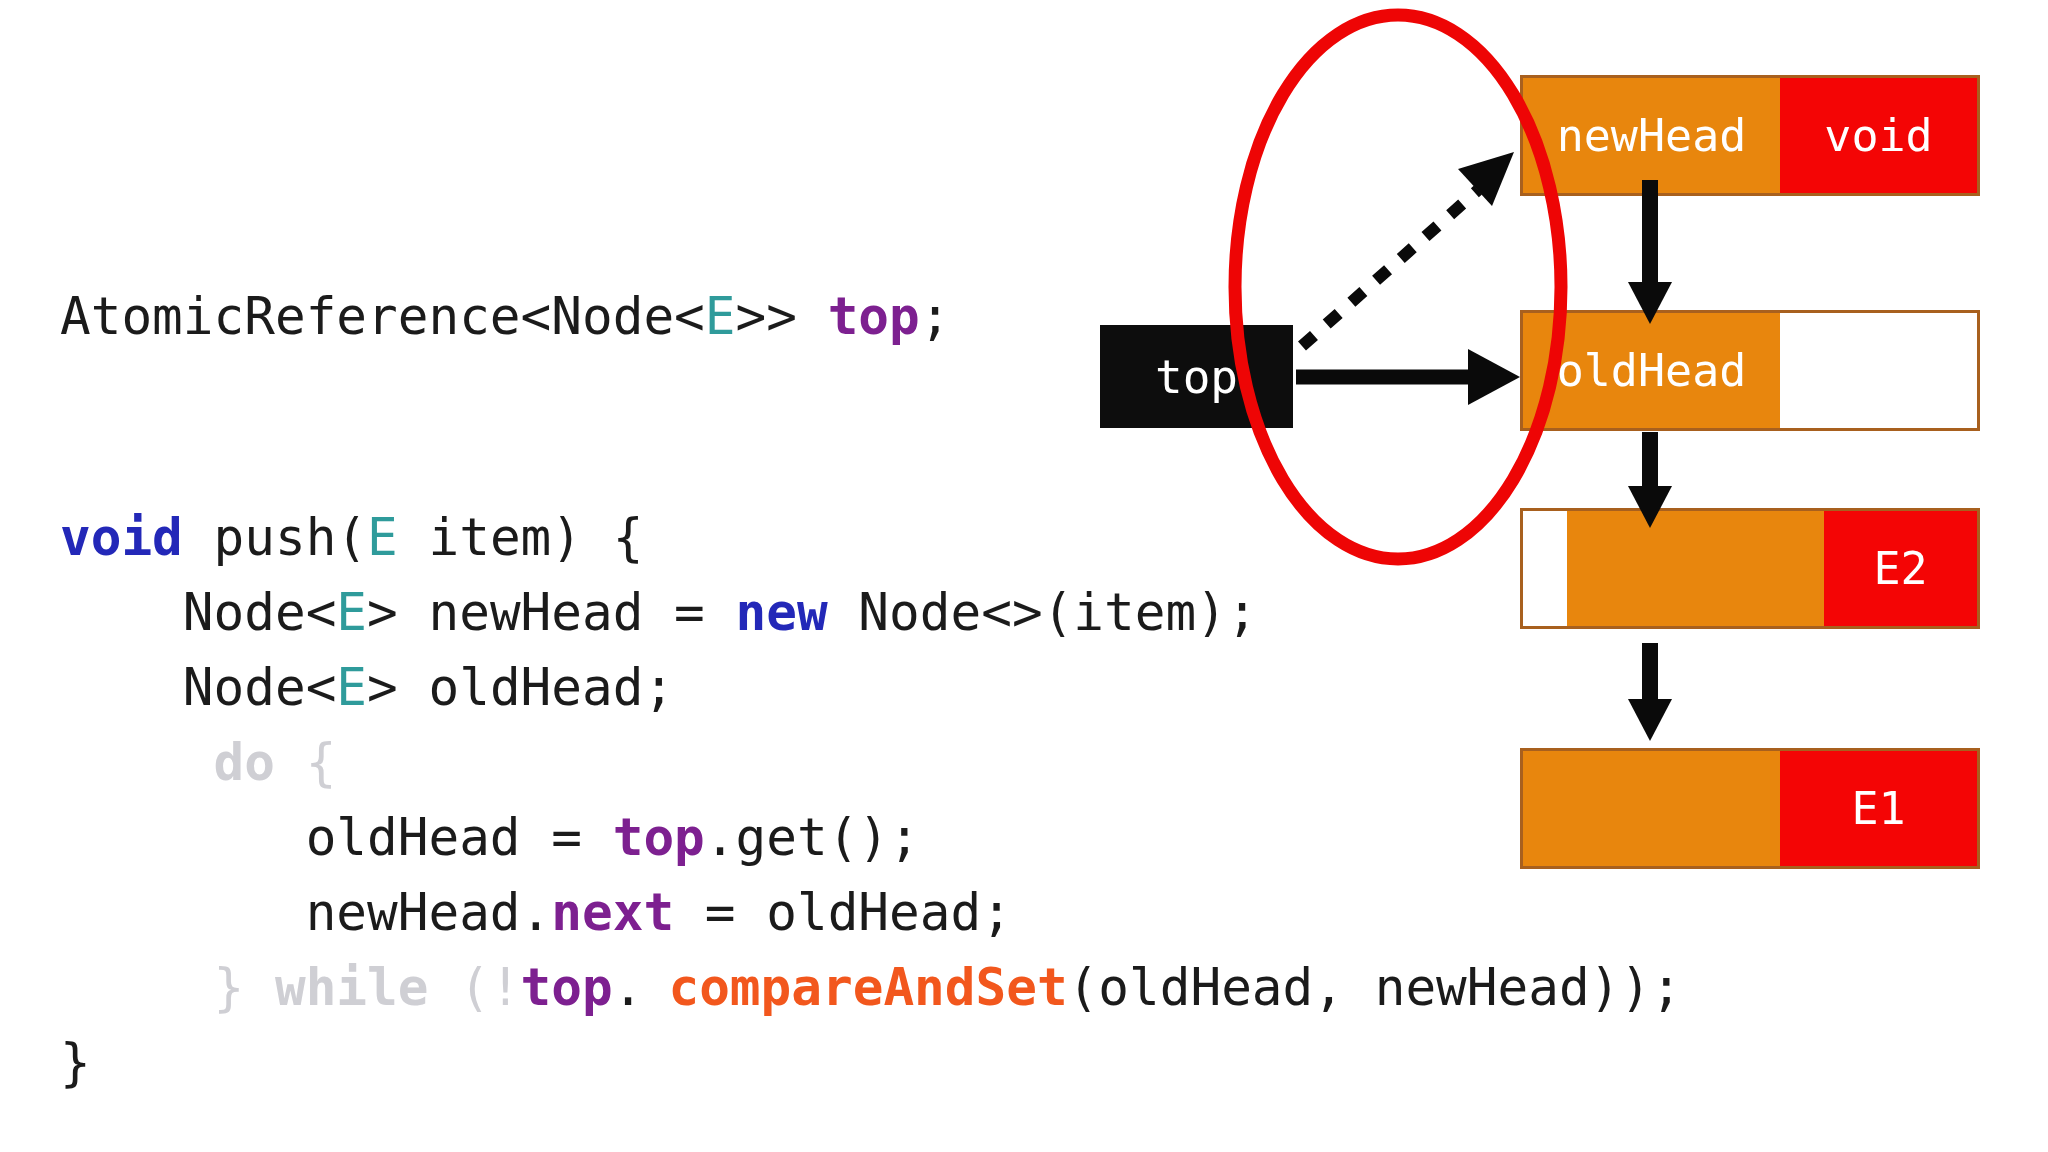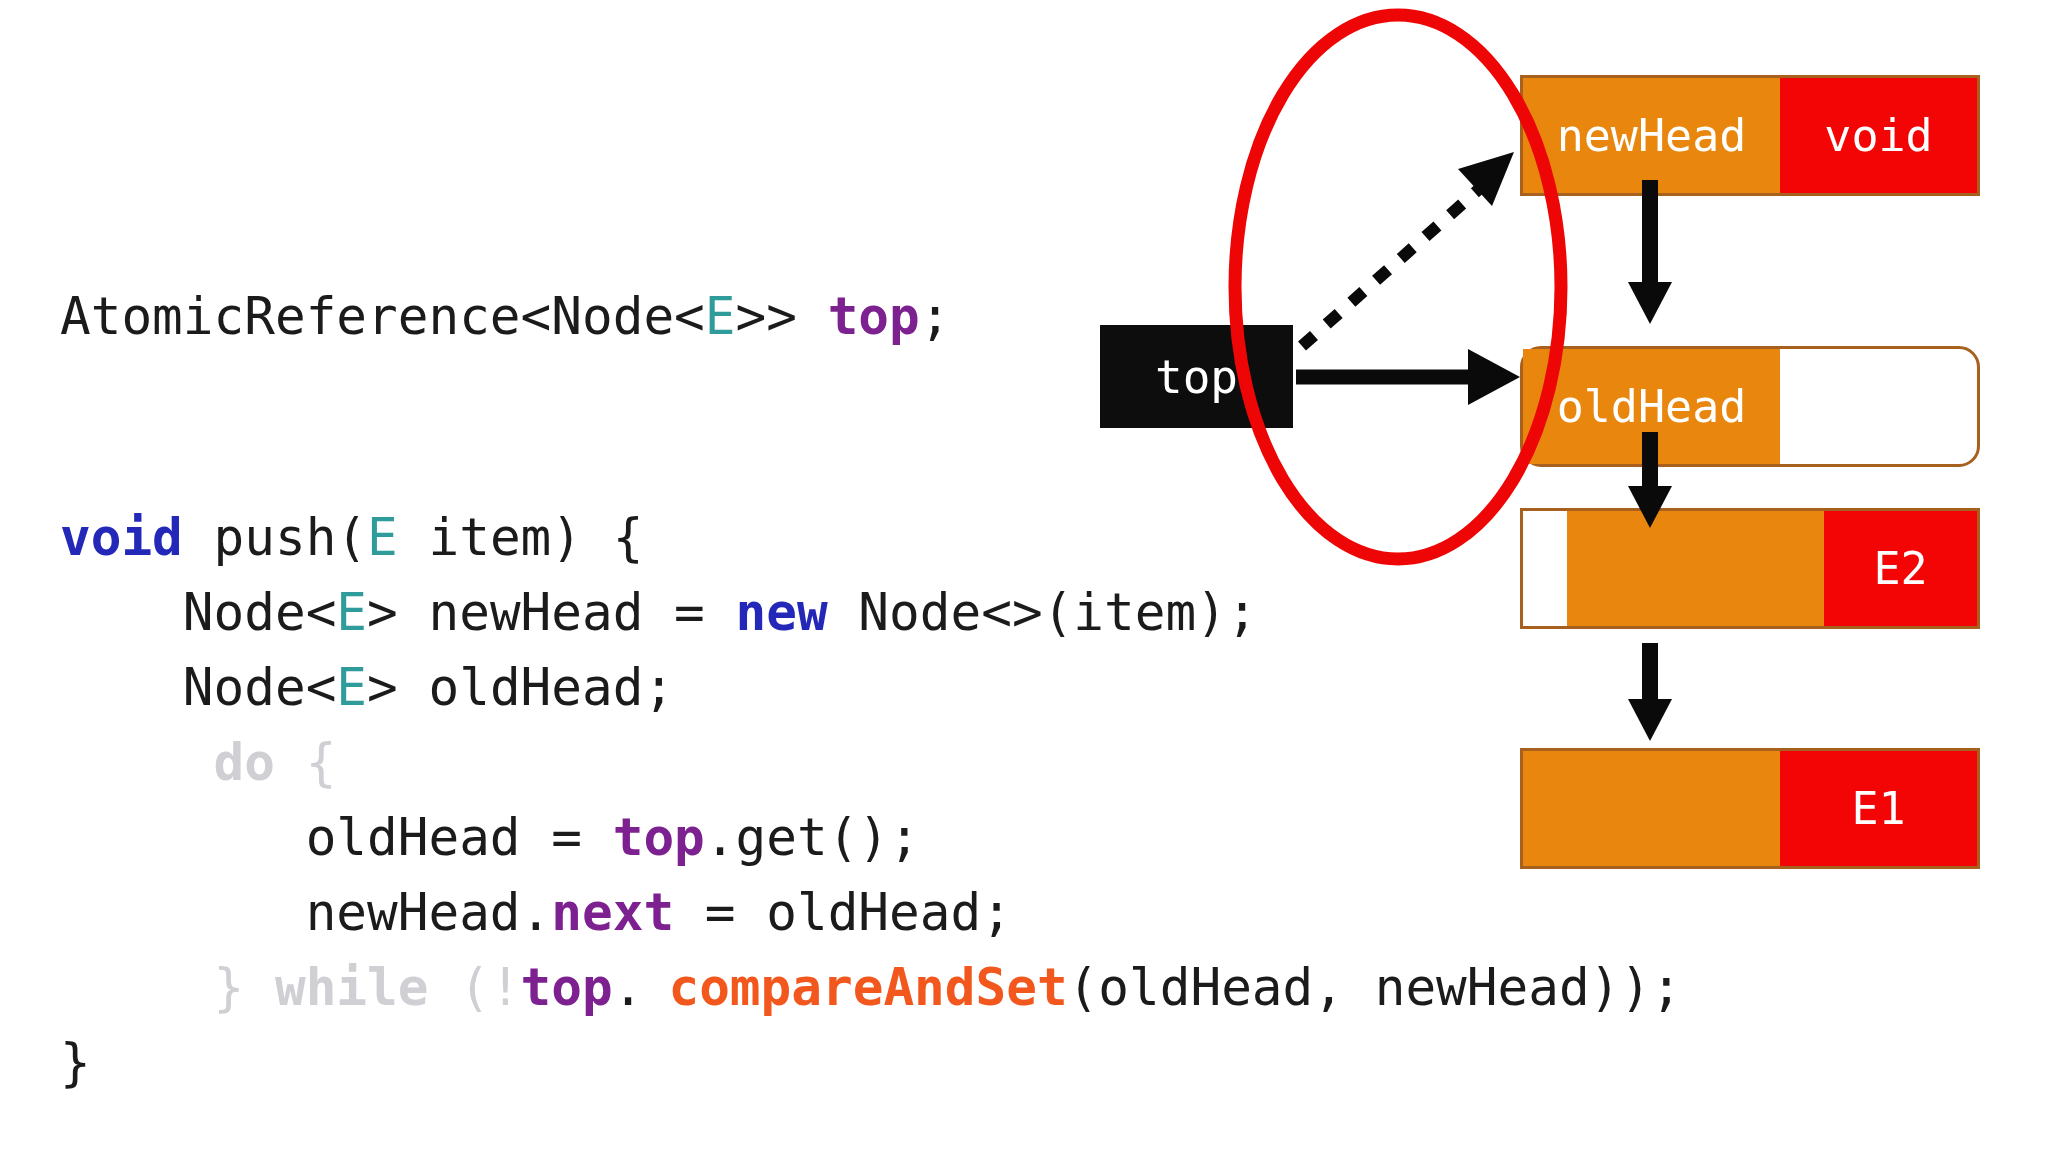--- a/index.html
+++ b/index.html
@@ -40,21 +40,21 @@
 
   <div>
     <div class="topbox">
       <span>top</span>
     </div>
     <div id="rows">
         <div class="node-row" style="top: 75px;">
           <div class="cell ref">newHead</div>
           <div class="cell val">void</div>
         </div>
-        <div class="node-row" style="top: 346px; border-radius: 21px;">
+        <div class="node-row" style="top: 310px;">
           <div class="cell ref">oldHead</div>
         </div>
         <div class="node-row" style="top: 508px; padding-left: 44px;">
           <div class="cell ref"></div>
           <div class="cell val">E2</div>
         </div>
         <div class="node-row" style="top: 748px;">
           <div class="cell ref"></div>
           <div class="cell val">E1</div>
         </div>

